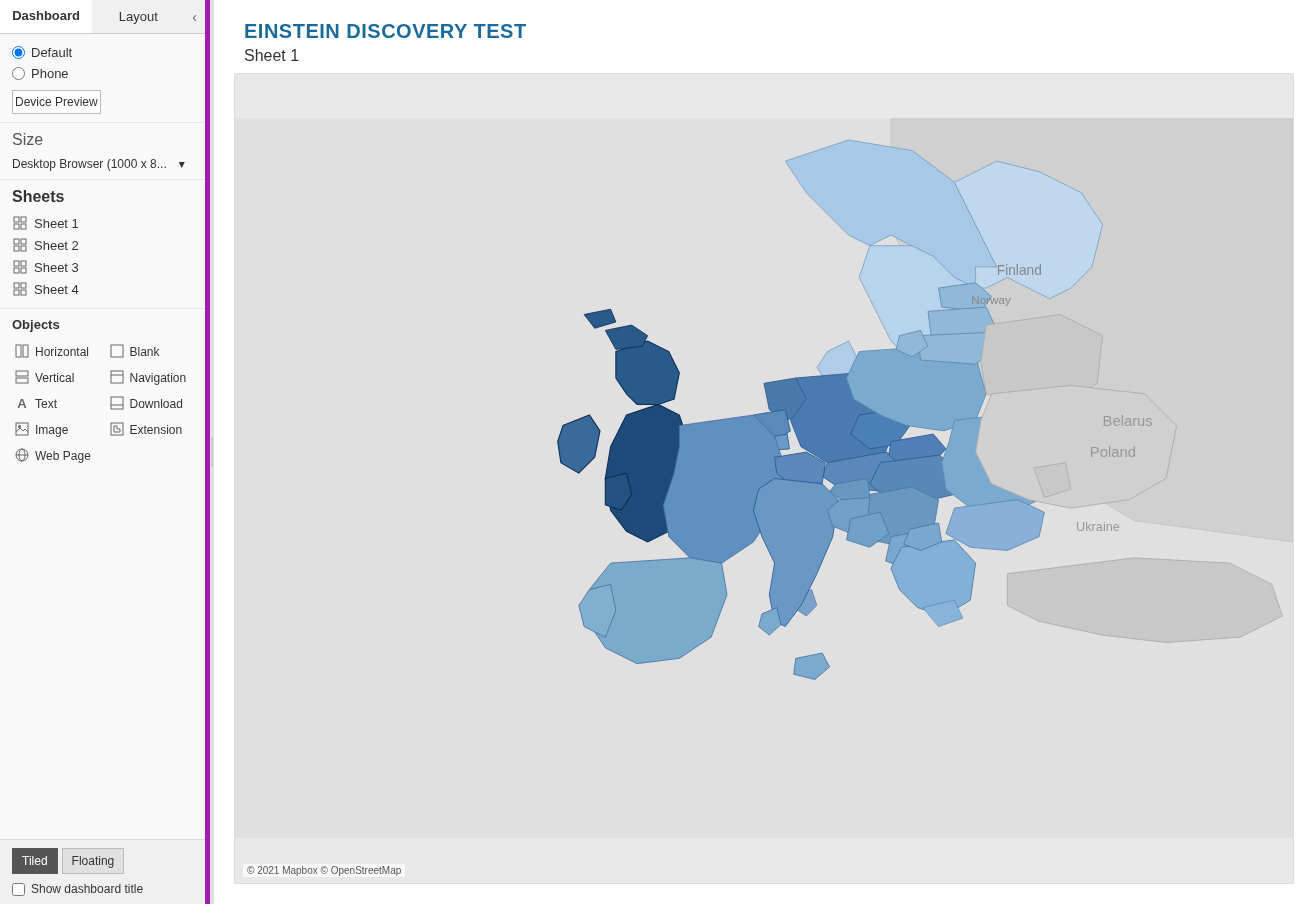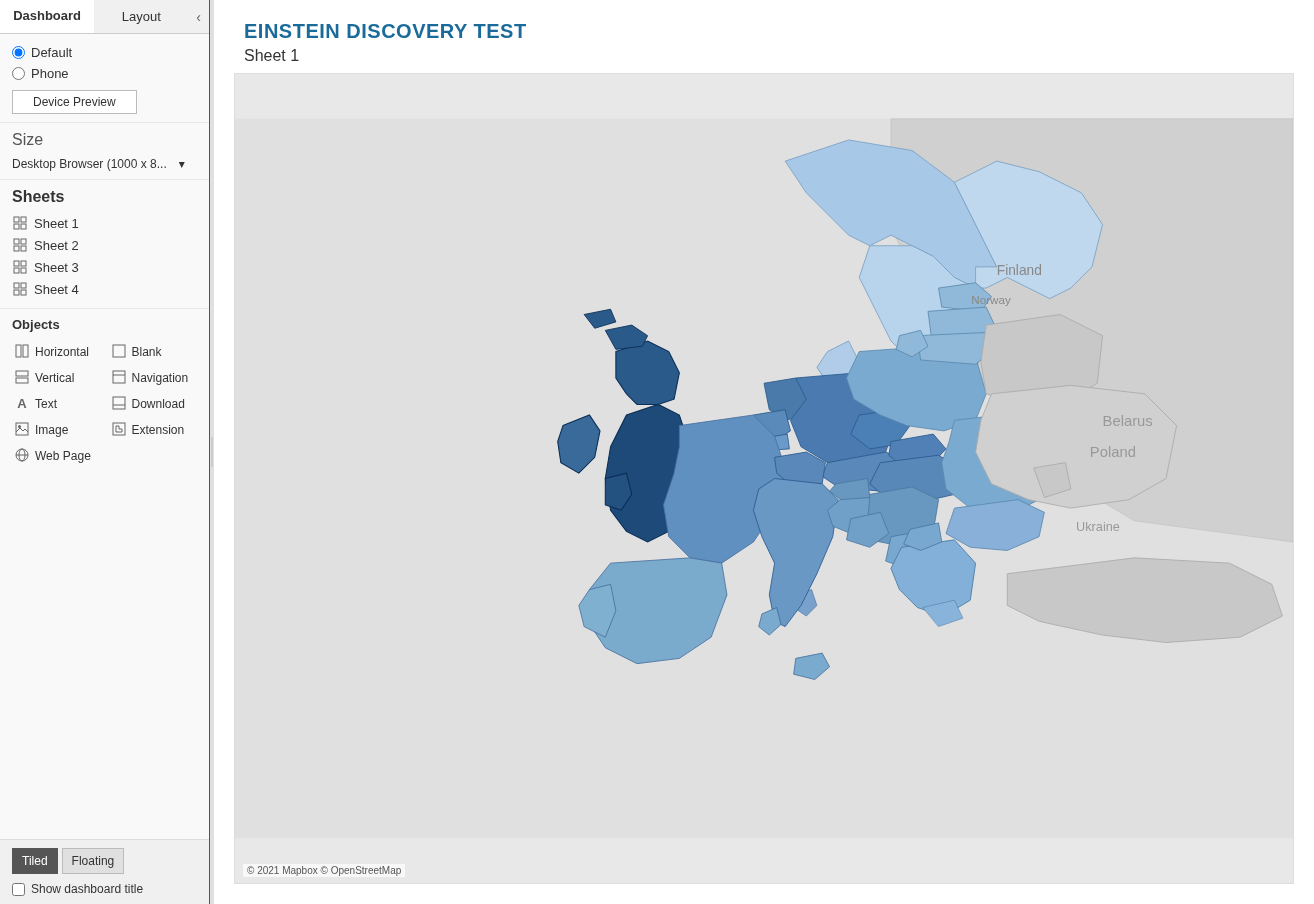--- a/index.html
+++ b/index.html
@@ -3,21 +3,21 @@
   <meta charset="utf-8">
   <style>
     * { box-sizing: border-box; margin: 0; padding: 0; }
     body { font-family: 'Segoe UI', Arial, sans-serif; font-size: 13px; background: #f3f3f3; display: flex; height: 904px; overflow: hidden; }
 
     
     .sidebar {
       width: 210px;
       min-width: 210px;
       background: #f9f9f9;
-      border-right: 1px solid #a21caf;
+      border-right: 5px solid #a21caf;
       display: flex;
       flex-direction: column;
       height: 100%;
       overflow-y: auto;
     }
 
     .sidebar-tabs {
       display: flex;
       background: #f0f0f0;
       border-bottom: 1px solid #ccc;
@@ -64,21 +64,21 @@
     }
 
     .radio-item input[type=radio] {
       margin: 0;
     }
 
     .device-preview-btn {
       display: inline-block;
       border: 1px solid #bbb;
       background: #fff;
-      padding: 4px 20px;
+      padding: 4px 2px;
       font-size: 12px;
       cursor: pointer;
       margin-top: 6px;
       color: #333;
     }
 
     .size-section {
       padding: 8px 12px;
       border-bottom: 1px solid #e8e8e8;
     }

